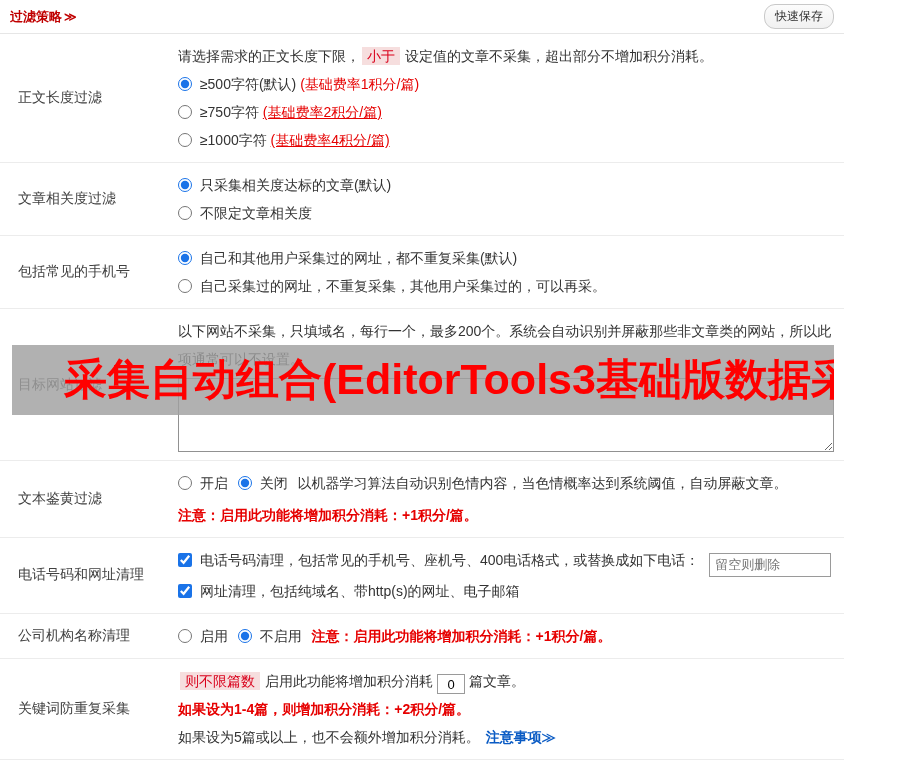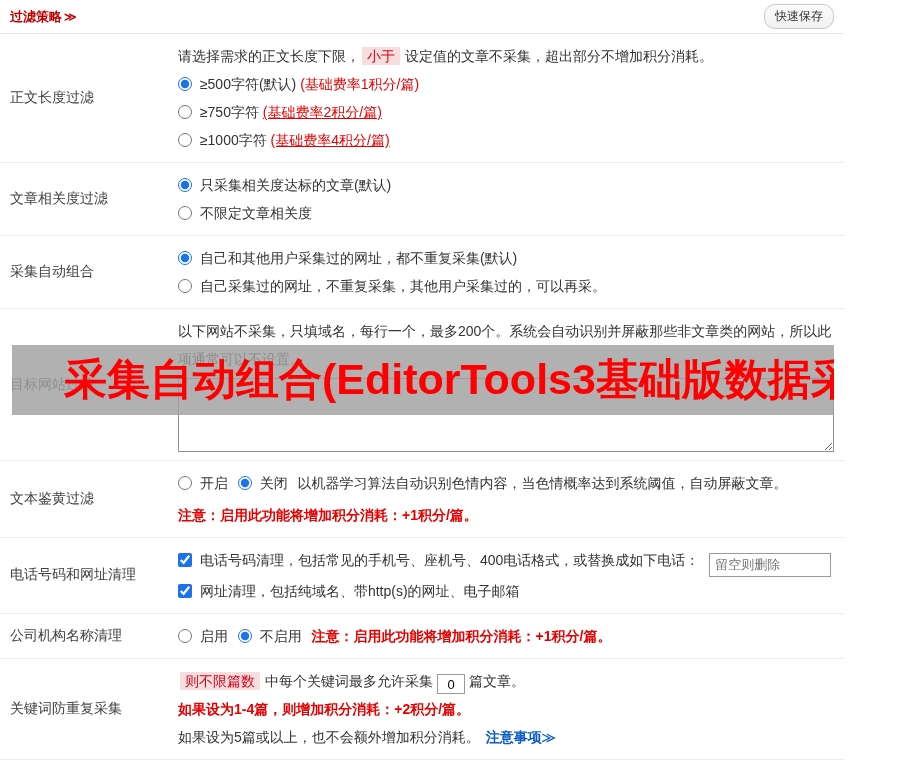--- a/index.html
+++ b/index.html
@@ -26,21 +26,21 @@
     font-size: 12px; color: #333;
     background: linear-gradient(#fcfcfc, #f1f1f1);
     border: 1px solid #c9c9c9; border-radius: 11px;
     padding: 3px 10px; cursor: pointer;
   }
 
   
   .row { display: flex; border-bottom: 1px solid #ececec; }
   .row-label {
     width: 172px; flex: 0 0 172px;
-    padding: 8px 4px 8px 10px;
+    padding: 8px 4px 8px 18px;
     display: flex; align-items: center;
     color: #404040;
   }
   .row-content { flex: 1; padding: 8px 10px 8px 6px; line-height: 28px; }
   .line { display: block; }
   .opt { display: block; cursor: pointer; }
   .opt-inline { cursor: pointer; margin-right: 6px; }
   input[type="radio"], input[type="checkbox"] {
     accent-color: #1a73e8;
     width: 14px; height: 14px;
@@ -131,21 +131,21 @@
         <span>只采集相关度达标的文章(默认)</span>
       </label>
       <label class="opt">
         <input type="radio" name="rel" style="">
         <span>不限定文章相关度</span>
       </label>
     </div>
   </div>
 
   <div class="row">
-    <div class="row-label">采集自动组合</div>
+    <div class="row-label">包括常见的手机号</div>
     <div class="row-content">
       <label class="opt">
         <input type="radio" name="dup" checked="" style="">
         <span>自己和其他用户采集过的网址，都不重复采集(默认)</span>
       </label>
       <label class="opt">
         <input type="radio" name="dup" style="">
         <span>自己采集过的网址，不重复采集，其他用户采集过的，可以再采。</span>
       </label>
     </div>
@@ -208,21 +208,21 @@
         <span>不启用</span>
       </label>
       <span class="red-bold">注意：启用此功能将增加积分消耗：+1积分/篇。</span>
     </div>
   </div>
 
   <div class="row">
     <div class="row-label">关键词防重复采集</div>
     <div class="row-content">
       <div class="line">
-        <span class="hl">则不限篇数</span><span>中每个关键词最多允许采集</span><input type="text" class="count-input" value="0" style=""><span>篇文章。</span>
+        <span class="hl">则不限篇数</span><span>启用此功能将增加积分消耗</span><input type="text" class="count-input" value="0" style=""><span>篇文章。</span>
       </div>
       <div class="line red-bold">如果设为1-4篇，则增加积分消耗：+2积分/篇。</div>
       <div class="line">
         <span>如果设为5篇或以上，也不会额外增加积分消耗。</span><a class="link"><span>注意事项</span><span>≫</span></a>
       </div>
     </div>
   </div>
 
   <div class="watermark">
     <span>采集自动组合(EditorTools3基础版数据采</span>

